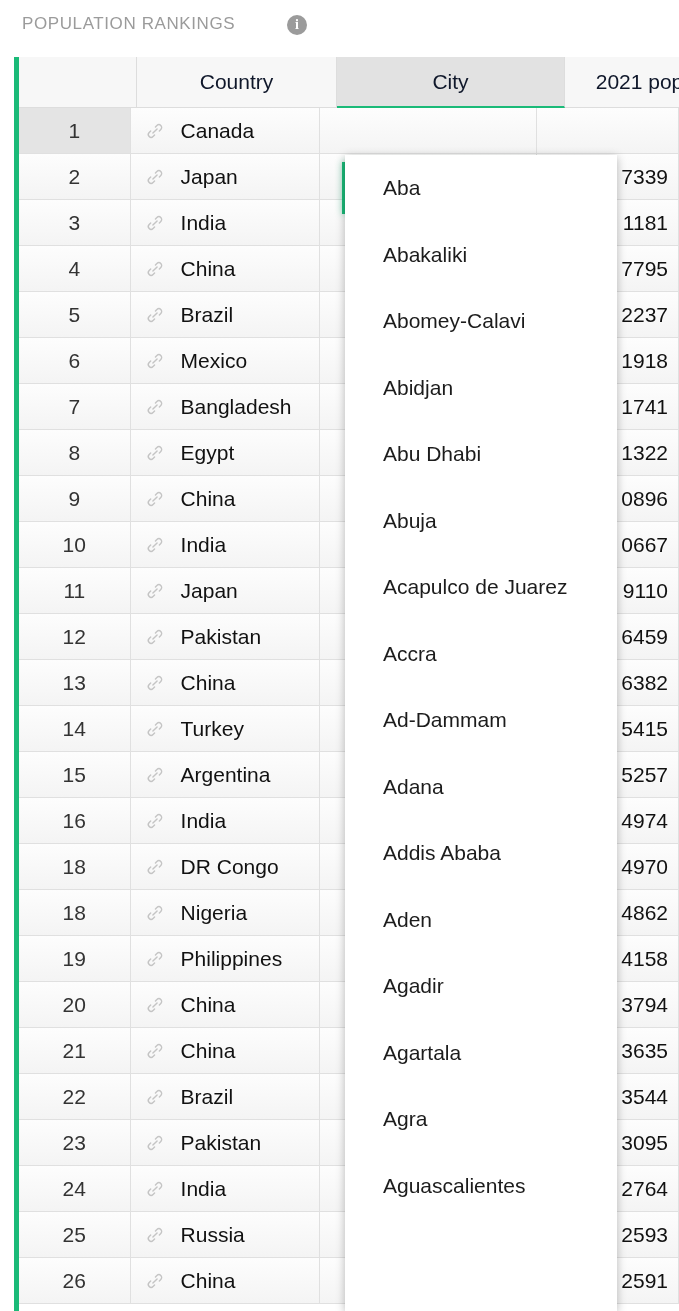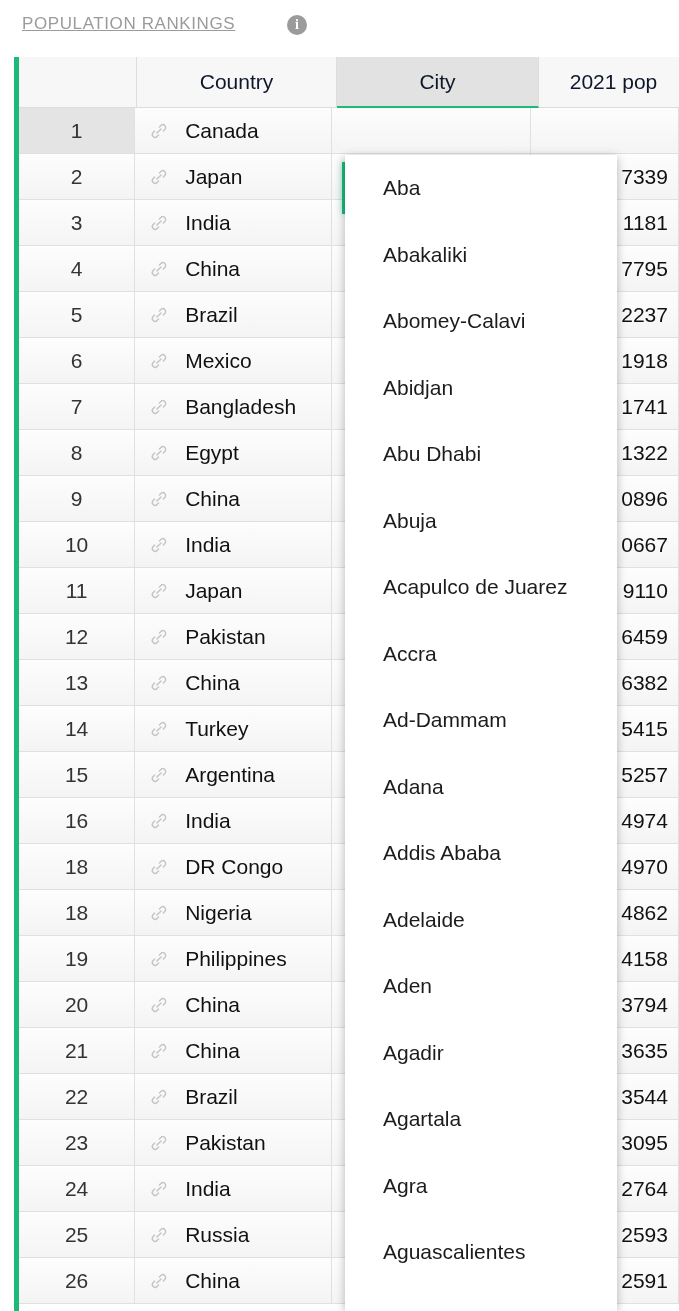--- a/index.html
+++ b/index.html
@@ -19,21 +19,20 @@
   
   #card-title {
     position: absolute;
     left: 22px;
     top: 14px;
     font-size: 17px;
     letter-spacing: 0.6px;
     color: #9b9b9b;
     font-weight: 400;
     white-space: nowrap;
-    text-decoration: underline;
   }
   #info-icon {
     position: absolute;
     left: 287px;
     top: 15px;
     width: 20px;
     height: 20px;
     border-radius: 50%;
     background: #9b9b9b;
     color: #ffffff;
@@ -59,21 +58,21 @@
     top: 0;
     width: 5px;
     height: 1254px;
     background: #1aba78;
     z-index: 6;
   }
 
   
   .col-idx   { width: 118px; }
   .col-ctry  { width: 200px; }
-  .col-city  { width: 202px; }
+  .col-city  { width: 228px; }
   .col-pop   { width: 150px; }
 
   
   #header-row {
     position: absolute;
     left: 5px;
     top: 0;
     height: 51px;
     display: flex;
     z-index: 4;
@@ -608,19 +607,18 @@
     <div class="dd-item">Abakaliki</div>
     <div class="dd-item">Abomey-Calavi</div>
     <div class="dd-item">Abidjan</div>
     <div class="dd-item">Abu Dhabi</div>
     <div class="dd-item">Abuja</div>
     <div class="dd-item">Acapulco de Juarez</div>
     <div class="dd-item">Accra</div>
     <div class="dd-item">Ad-Dammam</div>
     <div class="dd-item">Adana</div>
     <div class="dd-item">Addis Ababa</div>
-    <div class="dd-item">Adelaide</div>
     <div class="dd-item">Aden</div>
     <div class="dd-item">Agadir</div>
     <div class="dd-item">Agartala</div>
     <div class="dd-item">Agra</div>
     <div class="dd-item">Aguascalientes</div>
   </div>
 
 </body></html>

